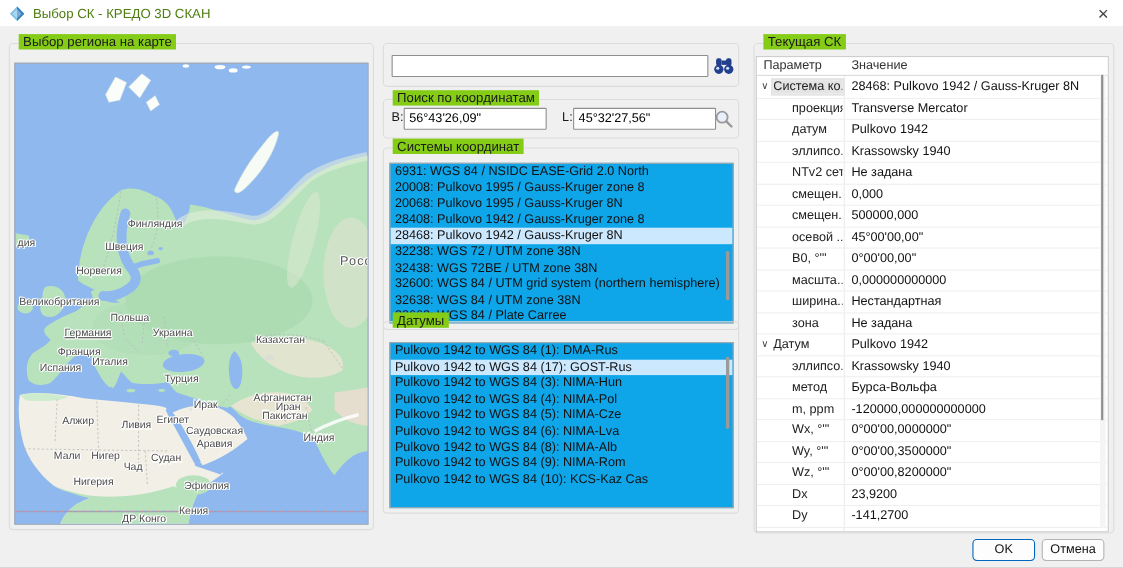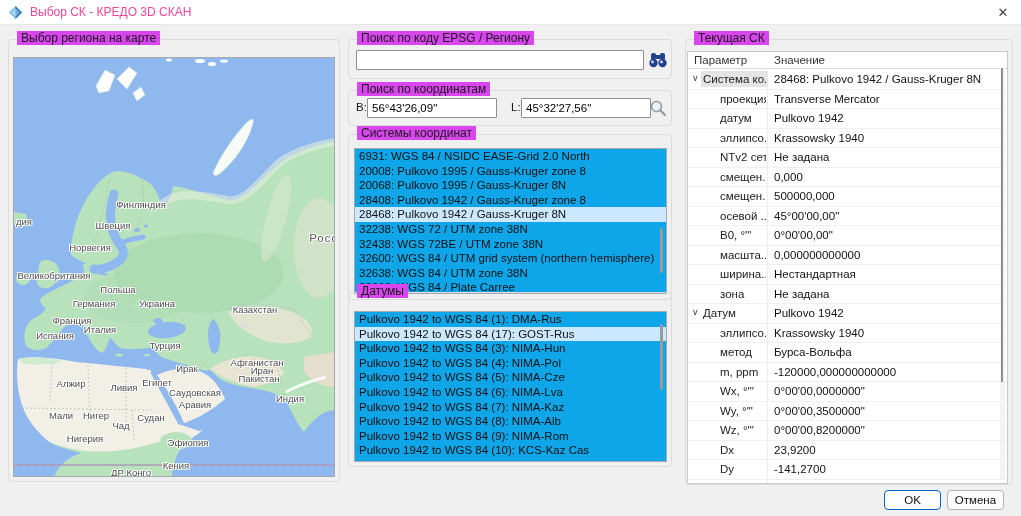--- a/index.html
+++ b/index.html
@@ -5,25 +5,25 @@
   html,body{margin:0;padding:0;background:#d8d8d8;}
   *{box-sizing:border-box;}
   #window{
     position:relative;width:1021px;height:516px;background:#f0f0f0;
     font-family:"Liberation Sans",sans-serif;color:#1a1a1a;
     outline:1px solid #a8a8a8;overflow:hidden;
   }
   
   #titlebar{position:absolute;left:0;top:0;width:1021px;height:25px;background:#ffffff;border-bottom:1px solid #e9e9e9;}
   #app-icon{position:absolute;left:8px;top:5px;width:15px;height:15px;}
-  #title-text{position:absolute;left:30px;top:5px;font-size:12px;color:#ec4899;}
+  #title-text{position:absolute;left:30px;top:5px;font-size:12px;color:#4d7c0f;}
   #close-btn{position:absolute;right:6px;top:2px;width:24px;height:21px;text-align:center;line-height:21px;font-size:13px;color:#444;cursor:pointer;}
   
   .groupbox{position:absolute;border:1px solid #dcdcdc;border-radius:4px;}
-  .gb-label{position:absolute;top:-9px;left:8px;background:#d946ef;padding:0 4px;font-size:12px;color:#1a1a1a;white-space:nowrap;}
+  .gb-label{position:absolute;top:-9px;left:8px;background:#84cc16;padding:0 4px;font-size:12px;color:#1a1a1a;white-space:nowrap;}
   
   #map{position:absolute;left:4px;top:17px;width:322px;height:420px;border:1px solid #a5a9ad;overflow:hidden;background:#8fb8ee;}
   #map svg{position:absolute;left:0;top:0;}
   #map-labels{position:absolute;left:0;top:0;width:100%;height:100%;}
   .mlabel{position:absolute;transform:translate(-50%,-50%);font-size:9.5px;color:#4c4c4c;white-space:nowrap;
     text-shadow:1px 0 0 #fff,-1px 0 0 #fff,0 1px 0 #fff,0 -1px 0 #fff,1px 1px 0 #fff,-1px -1px 0 #fff;}
   .mlabel.big{font-size:11.5px;letter-spacing:1px;color:#58585a;}
   
   .txt{position:absolute;height:20px;border:1px solid #8f8f8f;background:#fff;font-family:"Liberation Sans",sans-serif;font-size:11.5px;padding:0 4px;border-radius:1px;}
   .fldlabel{position:absolute;font-size:11.5px;color:#1a1a1a;}
@@ -150,21 +150,21 @@
         <line x1="0" y1="407" x2="322" y2="407" stroke="#96a0c8" stroke-width="1.4" stroke-dasharray="4,4" stroke-dashoffset="4"></line>
       </svg>
       <div id="map-labels">
           <span class="mlabel" style="left: 10px; top: 163px;">дия</span>
           <span class="mlabel" style="left: 127px; top: 146px;">Финляндия</span>
           <span class="mlabel" style="left: 99px; top: 167px;">Швеция</span>
           <span class="mlabel" style="left: 76px; top: 189px;">Норвегия</span>
           <span class="mlabel big" style="left: 317px; top: 180px;">Россия</span>
           <span class="mlabel" style="left: 40px; top: 217px;">Великобритания</span>
           <span class="mlabel" style="left: 104px; top: 231px;">Польша</span>
-          <span class="mlabel" style="left: 80px; top: 245px;">Германия</span>
+          <span class="mlabel" style="left: 66px; top: 245px; text-decoration: underline;">Германия</span>
           <span class="mlabel" style="left: 143px; top: 245px;">Украина</span>
           <span class="mlabel" style="left: 241px; top: 251px;">Казахстан</span>
           <span class="mlabel" style="left: 58px; top: 262px;">Франция</span>
           <span class="mlabel" style="left: 86px; top: 271px;">Италия</span>
           <span class="mlabel" style="left: 41px; top: 277px;">Испания</span>
           <span class="mlabel" style="left: 151px; top: 287px;">Турция</span>
           <span class="mlabel" style="left: 173px; top: 310px;">Ирак</span>
           <span class="mlabel" style="left: 207px; top: 312px; margin-left: 41px;">Иран</span>
           <span class="mlabel" style="left: 243px; top: 304px;">Афганистан</span>
           <span class="mlabel" style="left: 245px; top: 320px;">Пакистан</span>
@@ -180,21 +180,20 @@
           <span class="mlabel" style="left: 107px; top: 367px;">Чад</span>
           <span class="mlabel" style="left: 71px; top: 380px;">Нигерия</span>
           <span class="mlabel" style="left: 164px; top: 384px; padding-left: 20px;">Эфиопия</span>
           <span class="mlabel" style="left: 162px; top: 407px;">Кения</span>
           <span class="mlabel" style="left: 117px; top: 414px;">ДР Конго</span>
         </div>
     </div>
   </div>
 
   <div class="groupbox" style="left:348px;top:39px;width:324px;height:40px;">
-    <span class="gb-label">Поиск по коду EPSG / Региону</span>
     <input class="txt" style="left: 7px; top: 10px; width: 288px;" value="">
     <button class="iconbtn" style="right:2px;top:10px;">
       <svg viewBox="0 0 22 20" width="22" height="20">
         <rect x="4" y="3" width="5" height="7" rx="2" fill="#23408e"></rect>
         <rect x="13" y="3" width="5" height="7" rx="2" fill="#23408e"></rect>
         <rect x="9" y="5" width="4" height="4" fill="#23408e"></rect>
         <circle cx="6.5" cy="13" r="4.2" fill="#23408e"></circle>
         <circle cx="15.5" cy="13" r="4.2" fill="#23408e"></circle>
         <circle cx="5.5" cy="12" r="1.4" fill="#cfe0ff"></circle>
         <circle cx="14.5" cy="12" r="1.4" fill="#cfe0ff"></circle>
@@ -236,21 +235,20 @@
   <div class="groupbox" style="left:348px;top:292px;width:324px;height:175px;">
     <span class="gb-label">Датумы</span>
     <div class="listbox" id="datum-list" style="left:5px;top:18px;width:313px;height:151px;">
       <div class="scroll-thumb" style="right:3px;top:12px;height:66px;"></div>
     <div class="list-item">Pulkovo 1942 to WGS 84 (1): DMA-Rus</div>
         <div class="list-item selected">Pulkovo 1942 to WGS 84 (17): GOST-Rus</div>
         <div class="list-item">Pulkovo 1942 to WGS 84 (3): NIMA-Hun</div>
         <div class="list-item">Pulkovo 1942 to WGS 84 (4): NIMA-Pol</div>
         <div class="list-item">Pulkovo 1942 to WGS 84 (5): NIMA-Cze</div>
         <div class="list-item">Pulkovo 1942 to WGS 84 (6): NIMA-Lva</div>
-        <div class="list-item">Pulkovo 1942 to WGS 84 (7): NIMA-Kaz</div>
         <div class="list-item">Pulkovo 1942 to WGS 84 (8): NIMA-Alb</div>
         <div class="list-item">Pulkovo 1942 to WGS 84 (9): NIMA-Rom</div>
         <div class="list-item">Pulkovo 1942 to WGS 84 (10): KCS-Kaz Cas</div>
       </div>
   </div>
 
   <div class="groupbox" style="left:685px;top:39px;width:328px;height:446px;">
     <span class="gb-label">Текущая СК</span>
     <div id="cs-table">
       <div id="cs-colsep"></div>

